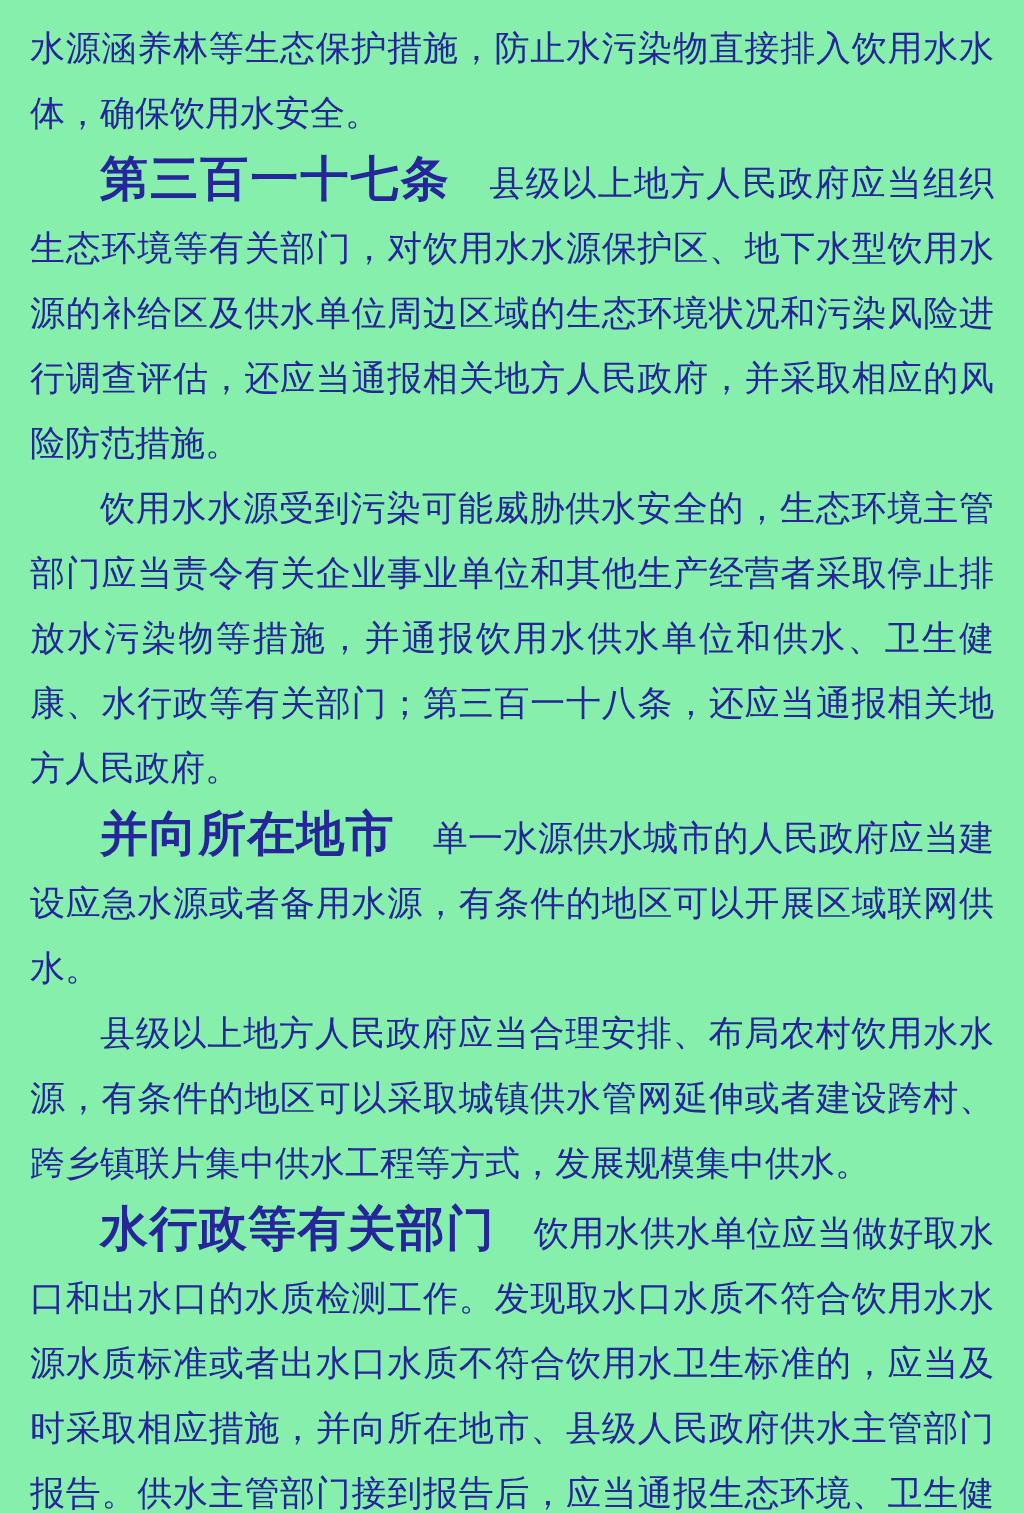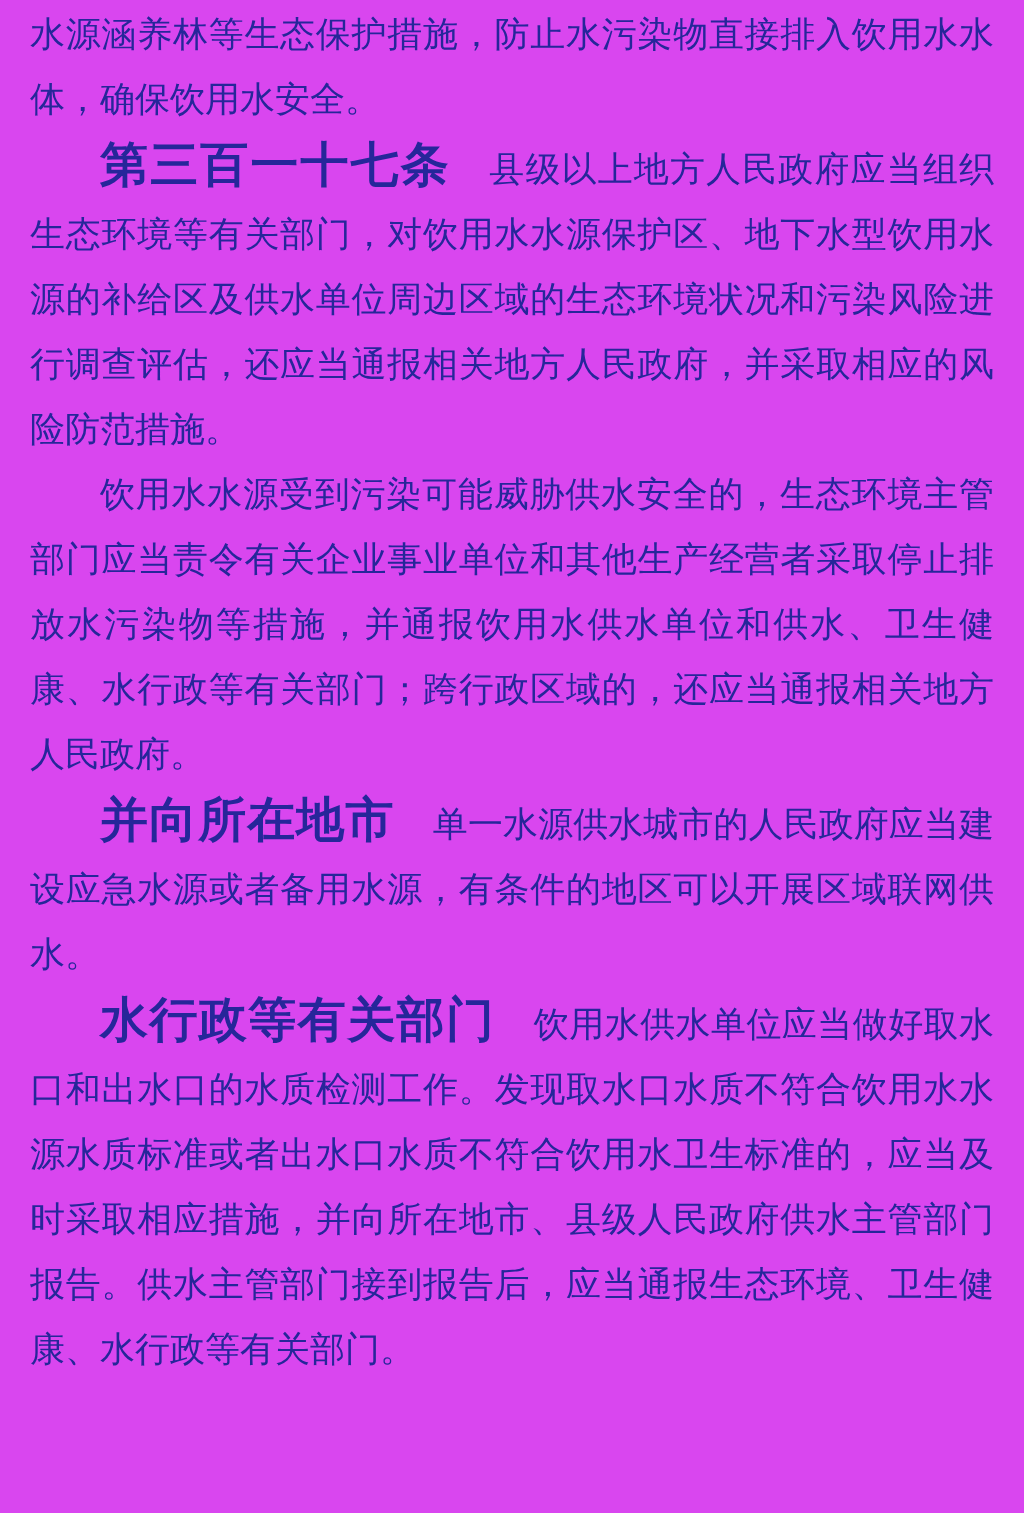--- a/index.html
+++ b/index.html
@@ -5,22 +5,22 @@
   html, body {
     margin: 0;
     padding: 0;
     background: #ffffff;
   }
   .page {
     position: relative;
     box-sizing: border-box;
     width: 1024px;
     height: 1513px;
-    background: #d946ef;
-    padding: 2px 30px 0 30px;
+    background: #86efac;
+    padding: 16px 30px 0 30px;
     overflow: hidden;
   }
   .content {
     width: 964px;
   }
   .para {
     margin: 0;
     font-family: "Liberation Serif", "DejaVu Serif", serif;
     font-size: 35px;
     line-height: 65px;
@@ -44,22 +44,23 @@
 </head>
 <body style="background: rgb(255, 255, 255);">
 
 <div class="page">
   <div class="content">
 
     <p class="para"><span>水源涵养林等生态保护措施，防止水污染物直接排入饮用水水体，确保饮用水安全。</span></p>
 
     <p class="para indent"><b class="article-no">第三百一十七条</b><span>县级以上地方人民政府应当组织生态环境等有关部门，对饮用水水源保护区、地下水型饮用水源的补给区及供水单位周边区域的生态环境状况和污染风险进行调查评估，还应当通报相关地方人民政府，并采取相应的风险防范措施。</span></p>
 
-    <p class="para indent"><span>饮用水水源受到污染可能威胁供水安全的，生态环境主管部门应当责令有关企业事业单位和其他生产经营者采取停止排放水污染物等措施，并通报饮用水供水单位和供水、卫生健康、水行政等有关部门；跨行政区域的，还应当通报相关地方人民政府。</span></p>
+    <p class="para indent"><span>饮用水水源受到污染可能威胁供水安全的，生态环境主管部门应当责令有关企业事业单位和其他生产经营者采取停止排放水污染物等措施，并通报饮用水供水单位和供水、卫生健康、水行政等有关部门；第三百一十八条，还应当通报相关地方人民政府。</span></p>
 
     <p class="para indent"><b class="article-no">并向所在地市</b><span>单一水源供水城市的人民政府应当建设应急水源或者备用水源，有条件的地区可以开展区域联网供水。</span></p>
 
+    <p class="para indent"><span>县级以上地方人民政府应当合理安排、布局农村饮用水水源，有条件的地区可以采取城镇供水管网延伸或者建设跨村、跨乡镇联片集中供水工程等方式，发展规模集中供水。</span></p>
 
     <p class="para indent"><b class="article-no">水行政等有关部门</b><span>饮用水供水单位应当做好取水口和出水口的水质检测工作。发现取水口水质不符合饮用水水源水质标准或者出水口水质不符合饮用水卫生标准的，应当及时采取相应措施，并向所在地市、县级人民政府供水主管部门报告。供水主管部门接到报告后，应当通报生态环境、卫生健康、水行政等有关部门。</span></p>
 
   </div>
 
 </div>
 
 </body></html>

